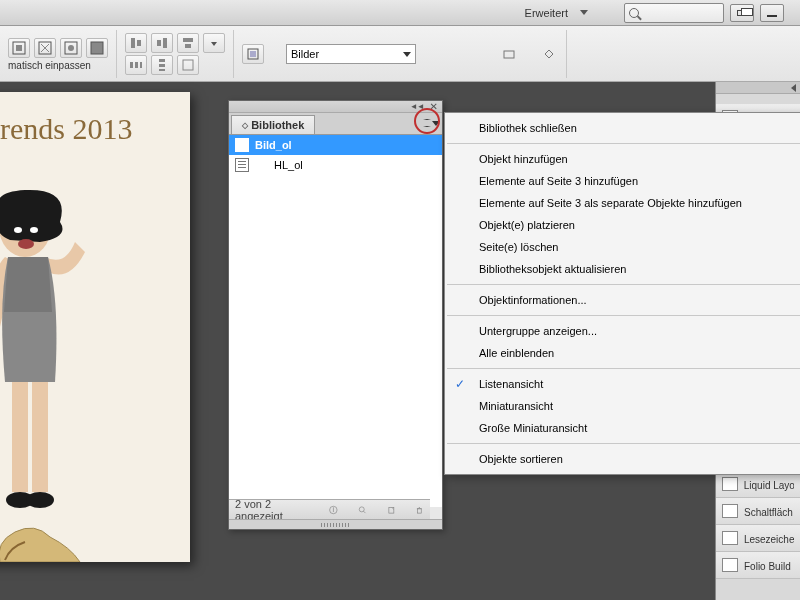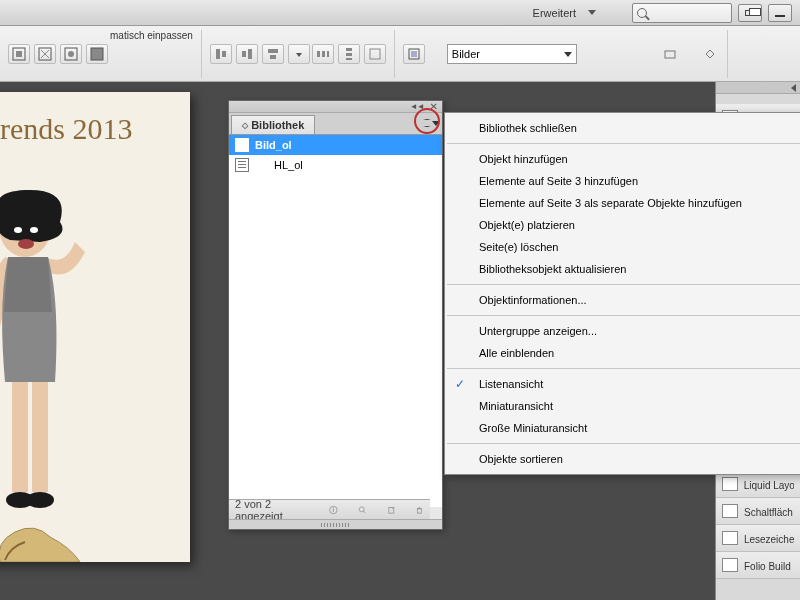--- a/index.html
+++ b/index.html
@@ -1,32 +1,32 @@
 <!DOCTYPE html>
 <html><head>
 <meta charset="utf-8">
 <style>
 * { box-sizing: border-box; margin: 0; padding: 0; font-family: "Segoe UI", Tahoma, sans-serif; font-size: 11px; }
 body { background: #4a4a4a; width: 800px; height: 600px; overflow: hidden; position: relative; }
 
 
-.topbar { position: absolute; top: 0; left: 0; right: 0; height: 26px; background: linear-gradient(#e8e8e8, #d0d0d0); border-bottom: 1px solid #999; display: flex; align-items: center; justify-content: flex-end; padding-right: 8px; gap: 6px; }
+.topbar { position: absolute; top: 0; left: 0; right: 0; height: 26px; background: linear-gradient(#e8e8e8, #d0d0d0); border-bottom: 1px solid #999; display: flex; align-items: center; justify-content: flex-end; padding-right: 16px; gap: 6px; }
 .topbar .label { color: #333; padding: 0 6px; }
 .topbar .dropdown-arrow { width: 0; height: 0; border-left: 4px solid transparent; border-right: 4px solid transparent; border-top: 5px solid #555; margin-right: 30px; }
 .search-box { width: 100px; height: 20px; background: linear-gradient(#f8f8f8,#e8e8e8); border: 1px solid #888; border-radius: 2px; display: flex; align-items: center; padding: 0 4px; }
 .search-icon { width: 10px; height: 10px; border: 1.5px solid #666; border-radius: 50%; position: relative; }
 .search-icon::after { content: ""; position: absolute; width: 5px; height: 1.5px; background: #666; transform: rotate(45deg); bottom: -2px; right: -4px; }
 .restore-btn, .min-btn { width: 24px; height: 18px; background: linear-gradient(#f4f4f4,#dcdcdc); border: 1px solid #888; border-radius: 2px; display: flex; align-items: center; justify-content: center; }
 .restore-glyph { width: 10px; height: 6px; border: 1px solid #444; position: relative; }
 .restore-glyph::before { content:""; position:absolute; width:10px; height:6px; border:1px solid #444; background:#fff; top:-3px; left:3px; }
 .min-glyph { width: 10px; height: 2px; background: #333; margin-top: 6px; }
 
 
 .toolbar { position: absolute; top: 26px; left: 0; right: 0; height: 56px; background: linear-gradient(#f2f2f2,#e4e4e4); border-bottom: 1px solid #aaa; display: flex; align-items: flex-start; padding: 4px 0; }
-.tool-group { display: flex; flex-direction: row; gap: 2px; padding: 0 8px; border-right: 1px solid #c8c8c8; height: 48px; justify-content: center; }
+.tool-group { display: flex; flex-direction: column; gap: 2px; padding: 0 8px; border-right: 1px solid #c8c8c8; height: 48px; justify-content: center; }
 .tool-row { display: flex; gap: 4px; align-items: center; }
 .tool-btn { width: 22px; height: 20px; background: linear-gradient(#f8f8f8,#e2e2e2); border: 1px solid #bbb; border-radius: 2px; display:flex; align-items:center; justify-content:center; }
 .tool-btn svg { width: 14px; height: 14px; }
 .fit-label { font-size: 10px; color: #333; }
 .combo { width: 130px; height: 20px; background: #fff; border: 1px solid #999; display: flex; align-items: center; padding: 0 4px; justify-content: space-between; }
 .combo .arrow { width:0;height:0;border-left:4px solid transparent;border-right:4px solid transparent;border-top:5px solid #333; }
 
 
 .doc-area { position: absolute; top: 82px; left: 0; width: 200px; bottom: 0; background: #4a4a4a; }
 .page { position: absolute; top: 10px; left: -30px; width: 220px; height: 470px; background: #f5f0e6; box-shadow: 4px 4px 10px rgba(0,0,0,0.5); overflow: hidden; }

